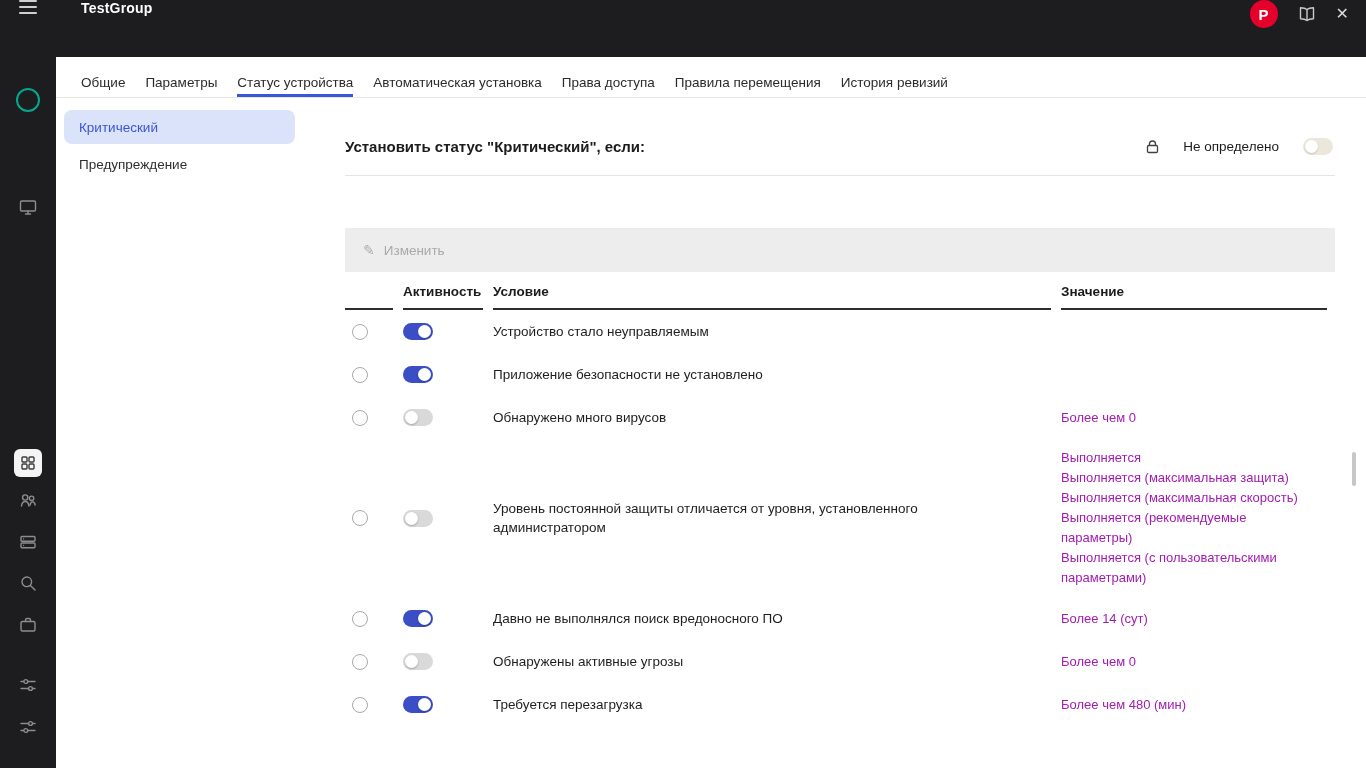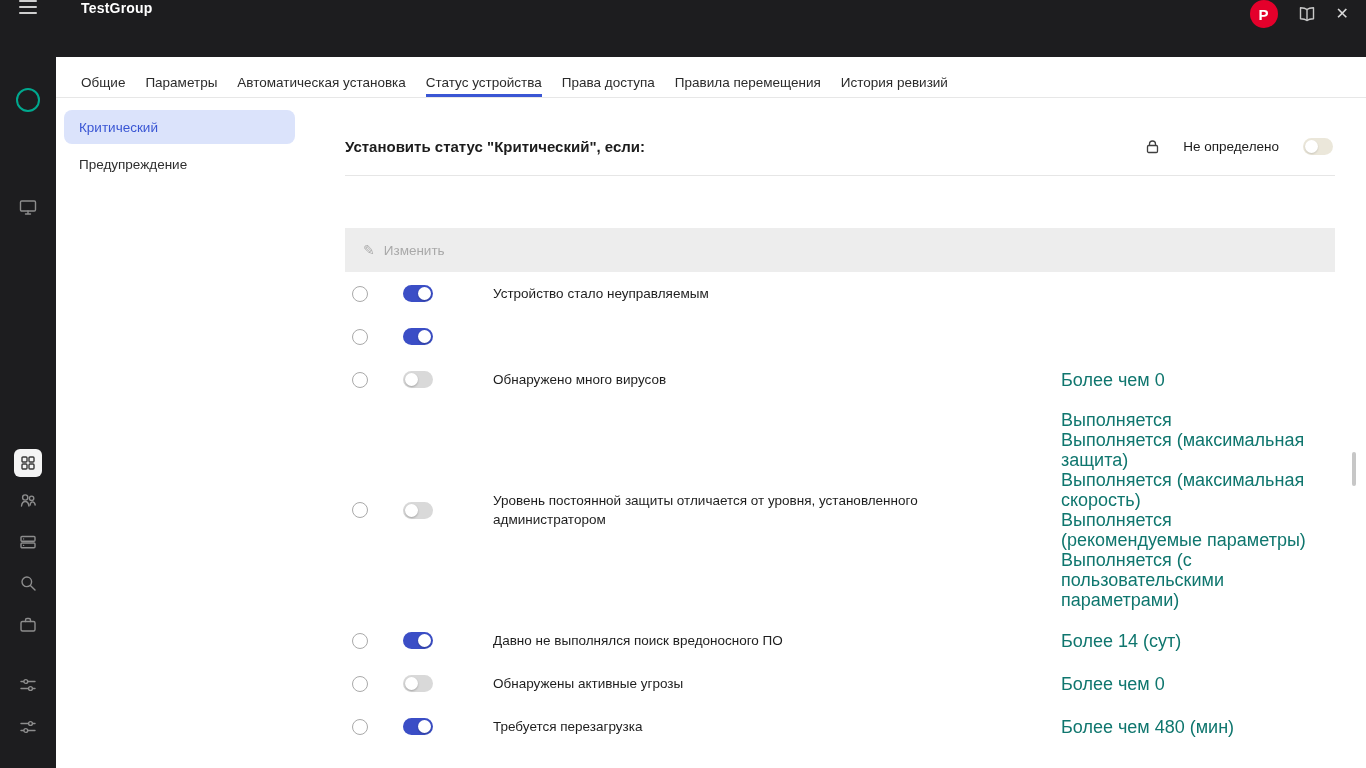--- a/index.html
+++ b/index.html
@@ -62,21 +62,21 @@
   .toolbar .pencil { font-size:14px; color:#ababab; }
 
   
   .grid { display:grid; grid-template-columns:48px 80px 1fr 266px; column-gap:10px; width:982px; }
   .thead > div { font-size:13.5px; font-weight:700; color:#1c1c1c;
     border-bottom:2px solid #2e2e2e; display:flex; align-items:flex-end; padding-bottom:9px; height:38px; }
   .trow { min-height:43px; align-items:center; padding:9px 0; }
   .c-radio { display:flex; padding-left:7px; }
   .radio { width:16px; height:16px; border:1px solid #a9a9a9; border-radius:50%; background:#fff; cursor:pointer; }
   .c-condition { font-size:13.5px; color:#1e1e1e; line-height:19px; padding-right:30px; }
-  .c-value { font-size:18px; color:#0f766e; line-height:20px; padding-right:18px; }
+  .c-value { font-size:13px; color:#a21caf; line-height:20px; padding-right:18px; }
 
   .scroll-thumb { position:absolute; right:10px; top:452px; width:4px; height:34px;
     background:#c7c7c7; border-radius:2px; }
 </style>
 </head>
 <body>
 
 <div class="topbar">
   <div class="menu-btn">
     <div class="bars">
@@ -153,22 +153,22 @@
         <path d="M2 5.5h14M2 12.5h14"></path>
         <circle cx="11.5" cy="5.5" r="1.9" style="fill:#1d1d1f"></circle>
         <circle cx="6.8" cy="12.5" r="1.9" style="fill:#1d1d1f"></circle>
       </svg>
   </div>
 </div>
 
 <div class="tabs" id="tabs">
     <div class="tab">Общие</div>
     <div class="tab">Параметры</div>
+    <div class="tab active">Статус устройства</div>
     <div class="tab">Автоматическая установка</div>
-    <div class="tab active">Статус устройства</div>
     <div class="tab">Права доступа</div>
     <div class="tab">Правила перемещения</div>
     <div class="tab">История ревизий</div>
   </div>
 
 <div class="content">
   <div class="subnav" id="subnav">
       <div class="nav-item active">Критический</div>
       <div class="nav-item">Предупреждение</div>
     </div>
@@ -186,20 +186,26 @@
             <div class="knob"></div>
           </div>
       </div>
     </div>
 
     <div class="toolbar">
       <span class="pencil">✎</span>
       <span>Изменить</span>
     </div>
 
+    <div class="grid thead">
+      <div></div>
+      <div>Активность</div>
+      <div>Условие</div>
+      <div>Значение</div>
+    </div>
 
     <div id="table-rows">
         <div class="grid trow">
           <div class="c-radio">
             <div class="radio"></div>
           </div>
           <div>
             <div class="toggle on">
               <div class="knob"></div>
             </div>
@@ -209,20 +215,21 @@
         </div>
         <div class="grid trow">
           <div class="c-radio">
             <div class="radio"></div>
           </div>
           <div>
             <div class="toggle on">
               <div class="knob"></div>
             </div>
           </div>
+          <div class="c-condition">Приложение безопасности не установлено</div>
           <div class="c-value"></div>
         </div>
         <div class="grid trow">
           <div class="c-radio">
             <div class="radio"></div>
           </div>
           <div>
             <div class="toggle off">
               <div class="knob"></div>
             </div>

